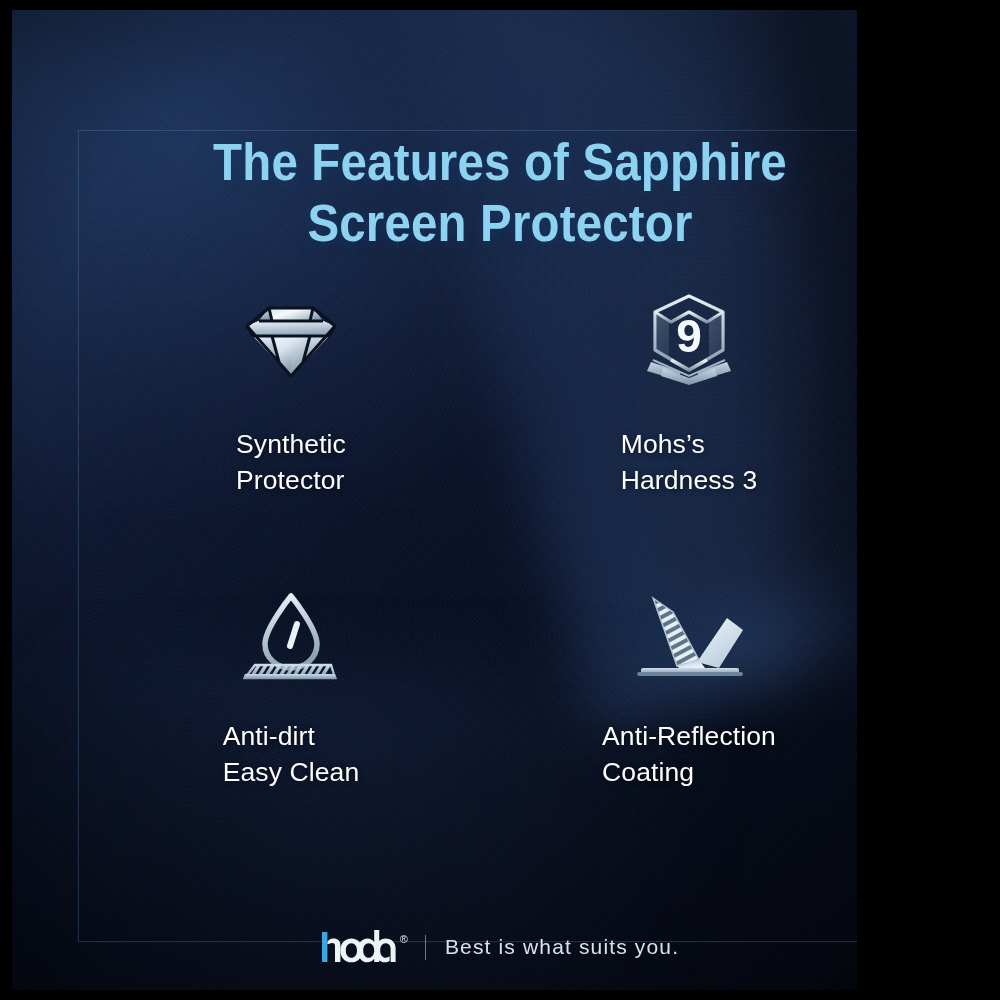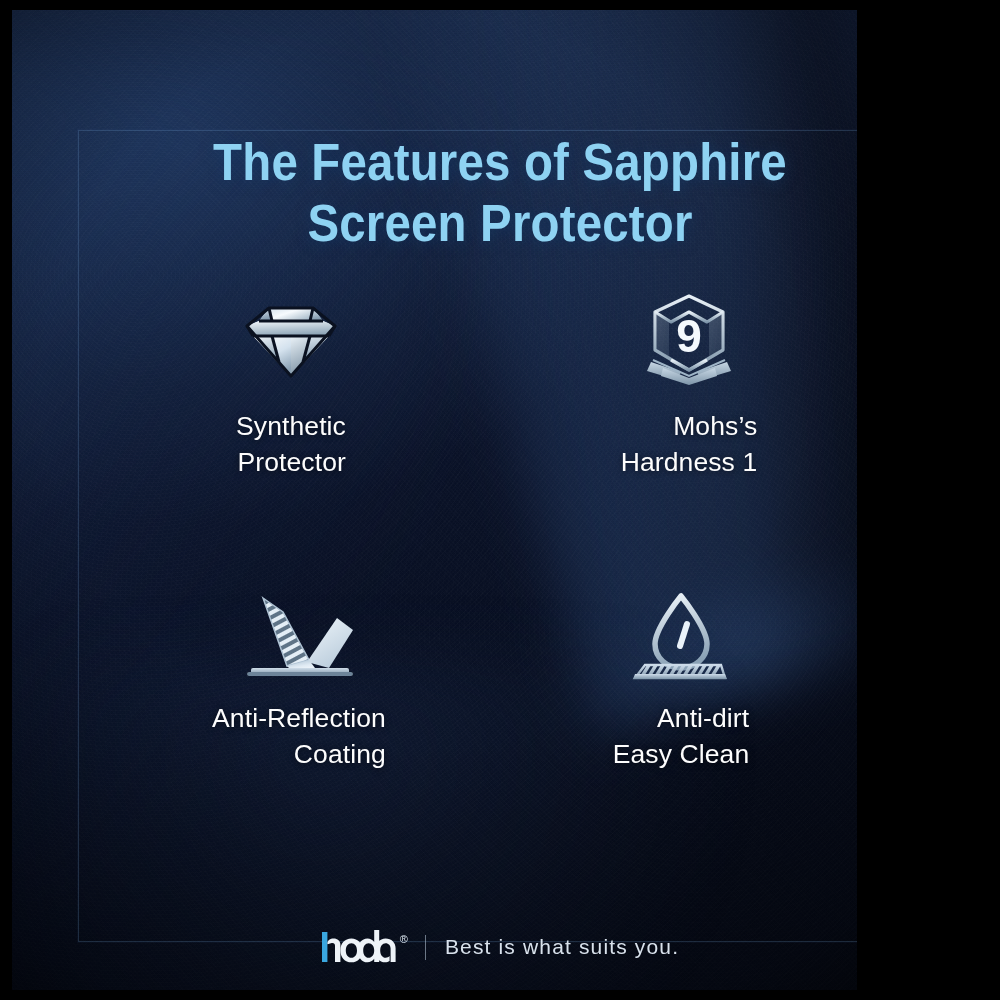--- a/index.html
+++ b/index.html
@@ -154,22 +154,22 @@
     flex-direction: column;
     align-items: center;
   }
   .feature-icon {
     height: 116px;
     display: flex;
     align-items: center;
     justify-content: center;
   }
   .feature-label {
-    margin-top: 12px;
-    text-align: right;
+    margin-top: 30px;
+    text-align: left;
     color: #fdfdfd;
     font-size: 26.5px;
     line-height: 36px;
     font-weight: 400;
     letter-spacing: 0.1px;
     text-shadow: 0 1px 6px rgba(0,0,0,0.55);
   }
   .feature-label .l2 { display: block; }
 
   
@@ -338,62 +338,21 @@
             <polygon points="30,80 56,90 56,97 28,88"></polygon>
             <polygon points="82,80 56,90 56,97 84,88"></polygon>
           </g>
           <g fill="none" stroke="#9fb5c7" stroke-width="2">
             <polyline points="20,72 56,88 92,72"></polyline>
           </g>
         </svg>
       </div>
       <div class="feature-label">
         <span>Mohs’s</span>
-        <span class="l2">Hardness 1</span>
-      </div>
-    </div>
-
-    <div class="feature col-right row-bottom">
-      <div class="feature-icon">
-        <svg class="logo-svg" width="124" height="92" viewBox="0 0 124 92">
-          <defs>
-            <linearGradient id="arRay" x1="0" y1="0" x2="0.4" y2="1">
-              <stop offset="0%" stop-color="#a8bed0"></stop>
-              <stop offset="60%" stop-color="#dfeaf3"></stop>
-              <stop offset="100%" stop-color="#f3f8fc"></stop>
-            </linearGradient>
-            <linearGradient id="arRay2" x1="0.2" y1="0" x2="0.8" y2="1">
-              <stop offset="0%" stop-color="#eaf2f8"></stop>
-              <stop offset="100%" stop-color="#b6c9d9"></stop>
-            </linearGradient>
-            <linearGradient id="arBase" x1="0" y1="0" x2="0" y2="1">
-              <stop offset="0%" stop-color="#cfdde9"></stop>
-              <stop offset="100%" stop-color="#7d94a8"></stop>
-            </linearGradient>
-            <pattern id="arHatch" width="8" height="8" patternUnits="userSpaceOnUse" patternTransform="rotate(-28)">
-              <rect width="8" height="8" fill="#e4eef6"></rect>
-              <rect width="8" height="4" fill="#5f7487"></rect>
-            </pattern>
-          </defs>
-
-          <path d="M26 10 L 46 24 L 72 72 L 50 78 Z" fill="url(#arHatch)"></path>
-          <path d="M26 10 L 46 24 L 72 72 L 50 78 Z" fill="none" stroke="#aec2d3" stroke-width="1.5"></path>
-
-          <path d="M100 30 L 116 42 L 92 80 L 70 74 Z" fill="url(#arRay2)"></path>
-
-          <path d="M50 78 L 72 72 L 78 80 L 56 84 Z" fill="url(#arRay)"></path>
-
-          <rect x="14" y="80" width="98" height="7" rx="2" fill="url(#arBase)"></rect>
-          <rect x="10" y="84" width="106" height="4" rx="2" fill="#6d melhor"></rect>
-          <rect x="10" y="84" width="106" height="4" rx="2" fill="#6d8499"></rect>
-        </svg>
-      </div>
-      <div class="feature-label">
-        <span>Anti-Reflection</span>
-        <span class="l2">Coating</span>
+        <span class="l2">Hardness 3</span>
       </div>
     </div>
 
     <div class="feature col-left row-bottom">
       <div class="feature-icon">
         <svg class="logo-svg" width="112" height="96" viewBox="0 0 112 96">
           <defs>
             <linearGradient id="dpStroke" x1="0" y1="0" x2="0.2" y2="1">
               <stop offset="0%" stop-color="#eef5fa"></stop>
               <stop offset="100%" stop-color="#8ba2b6"></stop>
@@ -424,20 +383,61 @@
           <polygon points="10,92 100,92 96,79 20,79" fill="none" stroke="url(#dpSurface)" stroke-width="2.4"></polygon>
           <polygon points="8,93 102,93 100,88 10,88" fill="url(#dpSurface)"></polygon>
         </svg>
       </div>
       <div class="feature-label">
         <span>Anti-dirt</span>
         <span class="l2">Easy Clean</span>
       </div>
     </div>
 
+    <div class="feature col-right row-bottom">
+      <div class="feature-icon">
+        <svg class="logo-svg" width="124" height="92" viewBox="0 0 124 92">
+          <defs>
+            <linearGradient id="arRay" x1="0" y1="0" x2="0.4" y2="1">
+              <stop offset="0%" stop-color="#a8bed0"></stop>
+              <stop offset="60%" stop-color="#dfeaf3"></stop>
+              <stop offset="100%" stop-color="#f3f8fc"></stop>
+            </linearGradient>
+            <linearGradient id="arRay2" x1="0.2" y1="0" x2="0.8" y2="1">
+              <stop offset="0%" stop-color="#eaf2f8"></stop>
+              <stop offset="100%" stop-color="#b6c9d9"></stop>
+            </linearGradient>
+            <linearGradient id="arBase" x1="0" y1="0" x2="0" y2="1">
+              <stop offset="0%" stop-color="#cfdde9"></stop>
+              <stop offset="100%" stop-color="#7d94a8"></stop>
+            </linearGradient>
+            <pattern id="arHatch" width="8" height="8" patternUnits="userSpaceOnUse" patternTransform="rotate(-28)">
+              <rect width="8" height="8" fill="#e4eef6"></rect>
+              <rect width="8" height="4" fill="#5f7487"></rect>
+            </pattern>
+          </defs>
+
+          <path d="M26 10 L 46 24 L 72 72 L 50 78 Z" fill="url(#arHatch)"></path>
+          <path d="M26 10 L 46 24 L 72 72 L 50 78 Z" fill="none" stroke="#aec2d3" stroke-width="1.5"></path>
+
+          <path d="M100 30 L 116 42 L 92 80 L 70 74 Z" fill="url(#arRay2)"></path>
+
+          <path d="M50 78 L 72 72 L 78 80 L 56 84 Z" fill="url(#arRay)"></path>
+
+          <rect x="14" y="80" width="98" height="7" rx="2" fill="url(#arBase)"></rect>
+          <rect x="10" y="84" width="106" height="4" rx="2" fill="#6d melhor"></rect>
+          <rect x="10" y="84" width="106" height="4" rx="2" fill="#6d8499"></rect>
+        </svg>
+      </div>
+      <div class="feature-label">
+        <span>Anti-Reflection</span>
+        <span class="l2">Coating</span>
+      </div>
+    </div>
+
   </div>
 
   <div id="footer">
     <div id="logo">
       <svg class="logo-svg" width="78" height="34" viewBox="0 0 78 34">
 
         <rect x="1" y="2" width="5.4" height="30" fill="#3aa7e0"></rect>
         <path d="M6.4 13.5 C 6.4 10.6, 9.2 8.6, 12.6 8.6 C 16.6 8.6, 19.4 11.0, 19.4 14.8 L 19.4 32 L 14.0 32 L 14.0 15.6 C 14.0 13.8, 13.0 12.9, 11.6 12.9 C 9.6 12.9, 6.4 14.2, 6.4 14.2 Z" fill="#eef3f8"></path>
 
         <path d="M30.4 8.6 C 37.0 8.6, 41.4 13.6, 41.4 20.4 C 41.4 27.2, 37.0 32.3, 30.4 32.3 C 23.8 32.3, 19.4 27.2, 19.4 20.4 C 19.4 13.6, 23.8 8.6, 30.4 8.6 Z M 30.4 13.2 C 27.0 13.2, 24.8 16.2, 24.8 20.4 C 24.8 24.6, 27.0 27.7, 30.4 27.7 C 33.8 27.7, 36.0 24.6, 36.0 20.4 C 36.0 16.2, 33.8 13.2, 30.4 13.2 Z" fill="#eef3f8"></path>

